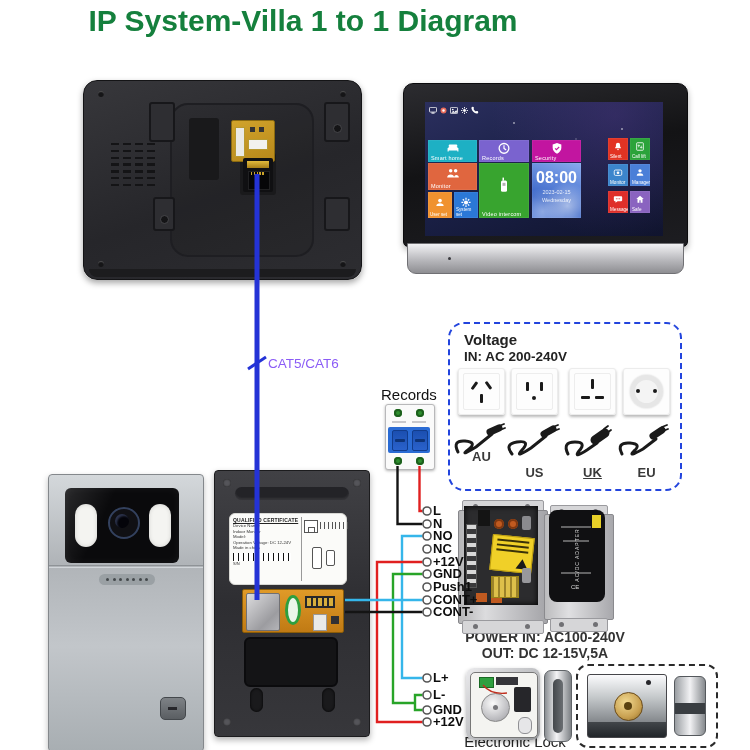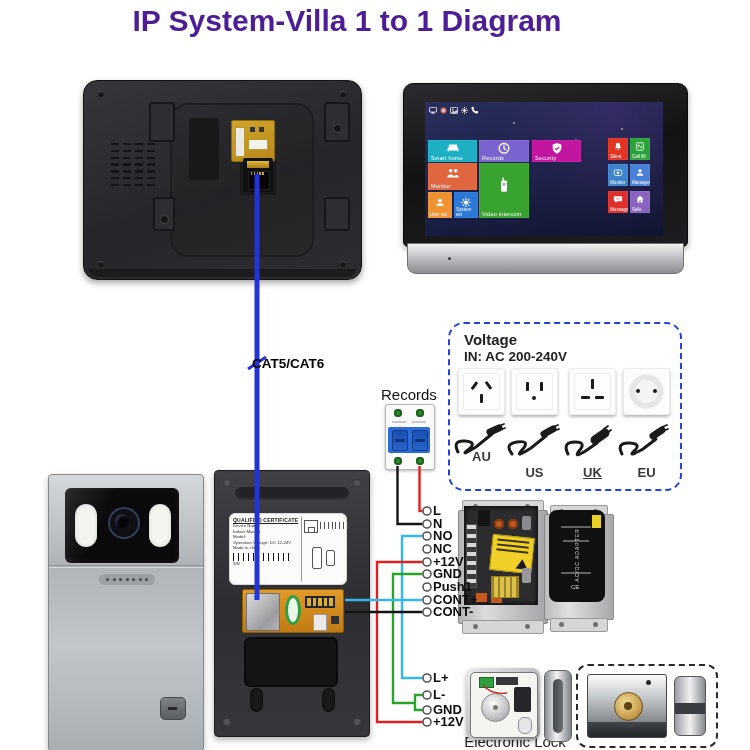--- a/index.html
+++ b/index.html
@@ -1,20 +1,20 @@
 <!DOCTYPE html>
 <html><head>
 <meta charset="utf-8">
 <style>
   html,body{margin:0;padding:0;background:#fff;}
   #canvas{position:relative;width:750px;height:750px;background:#fff;overflow:hidden;
           font-family:"Liberation Sans",sans-serif;color:#111;}
   .abs{position:absolute;}
   
-  .title{left:0;top:4px;width:606px;text-align:center;font-size:30px;font-weight:700;color:#4c1d95;letter-spacing:0px;padding-left:44px;}
+  .title{left:0;top:4px;width:606px;text-align:center;font-size:30px;font-weight:700;color:#15803d;letter-spacing:0px;}
   
   .mb{left:83px;top:80px;width:277px;height:198px;border-radius:14px;border:1px solid #141416;
       background:linear-gradient(160deg,#37373b,#26262a 55%,#2d2d31);box-shadow:0 3px 6px rgba(0,0,0,.35);}
   .mb-inner{left:86px;top:22px;width:140px;height:150px;border:2px solid #1e1e22;border-radius:18px;background:rgba(0,0,0,.07);}
   .hook{background:#2e2e32;border:2px solid #17171a;border-radius:3px;}
   .hole{width:7px;height:7px;border-radius:50%;background:#141416;border:1px solid #46464a;}
   .vents{left:27px;top:62px;width:50px;height:46px;display:flex;gap:4px;}
   .ventcol{width:8px;height:100%;background:repeating-linear-gradient(180deg,#141416 0 2.4px,transparent 2.4px 6.8px);}
   .mb-cut{left:105px;top:37px;width:30px;height:62px;background:#19191b;border-radius:3px;}
   .mb-recess{left:156px;top:72px;width:36px;height:42px;background:#1a1a1c;border-radius:3px;}
@@ -56,21 +56,21 @@
   
   .sw-label{left:381px;top:386px;font-size:15px;color:#111;}
   .sw{left:385px;top:404px;width:48px;height:64px;background:#fafafa;border:1px solid #b8b8ba;border-radius:3px;box-shadow:0 1px 3px rgba(0,0,0,.3);}
   .sw-dot{position:absolute;width:8px;height:8px;border-radius:50%;background:#2f8f2f;box-shadow:inset 0 0 0 2px #1d5f1d;}
   .sw-blue{position:absolute;left:2px;top:22px;width:42px;height:26px;background:#2a6bd4;border-radius:2px;}
   .sw-tog{position:absolute;width:14px;height:19px;background:linear-gradient(180deg,#1b4fb0,#2a62cc);border:1px solid #123c8c;border-radius:2px;}
   .sw-tog::after{content:"";position:absolute;left:2px;right:2px;top:8px;height:3px;background:#0e3478;border-radius:1px;}
   .sw-line{position:absolute;height:2px;background:#c8c8cc;}
   
   .tlab{position:absolute;left:433px;font-size:13px;font-weight:700;color:#0d0d0d;line-height:14px;}
-  .cat-label{left:252px;top:356px;font-size:13.5px;font-weight:700;color:#000000;}
+  .cat-label{left:268px;top:356px;font-size:13.5px;font-weight:400;color:#8b5cf6;}
   
   .dbf{left:48px;top:474px;width:154px;height:276px;border:1px solid #84888c;border-radius:4px;
        background:linear-gradient(180deg,#d4d8db,#b0b4b8 32%,#c2c6ca 62%,#a8aeb2);box-shadow:0 3px 6px rgba(0,0,0,.25);}
   .dbf-div{left:0px;top:90px;width:154px;height:3px;background:linear-gradient(180deg,#7e8286,#e2e6ea);}
   .dbf-cam{left:16px;top:13px;width:114px;height:75px;background:#0a0a0c;border-radius:6px;
            box-shadow:inset 0 0 10px rgba(255,255,255,.06);overflow:hidden;}
   .ir{position:absolute;width:22px;height:43px;border-radius:12px;background:#f4f4f1;box-shadow:inset 0 0 4px rgba(0,0,0,.15);}
   .lens{position:absolute;left:43px;top:19px;width:28px;height:28px;border-radius:50%;background:#101014;border:2px solid #33415e;}
   .lens::after{content:"";position:absolute;left:5px;top:5px;width:14px;height:14px;border-radius:50%;background:#04040a;box-shadow:inset 2px 2px 2px rgba(120,140,200,.35);}
   .spk{left:50px;top:99px;width:56px;height:11px;background:#9aa0a4;border-radius:6px;display:flex;align-items:center;justify-content:center;gap:3.5px;}
@@ -256,20 +256,25 @@
     </div>
     <div class="tile" style="left: 54px; top: 61px; width: 50px; height: 55px; background-color: rgb(56, 164, 47);">
       <svg width="18" height="18" viewBox="0 0 24 24">
           <rect x="8" y="6" width="8" height="15" rx="2" fill="#fff"></rect>
           <rect x="10" y="2" width="2" height="4" fill="#fff"></rect>
           <rect x="10" y="9" width="4" height="4" fill="rgba(0,0,0,.3)"></rect>
         </svg>
       <span class="tlabel">Video intercom</span>
     </div>
 
+    <div class="tile clocktile" style="left:107px;top:61px;width:49px;height:55px;">
+      <div class="clk-time">08:00</div>
+      <div class="clk-date">2023-02-15</div>
+      <div class="clk-day">Wednesday</div>
+    </div>
     <div class="tile" style="left: 3px; top: 90px; width: 24px; height: 26px; background-color: rgb(240, 146, 47);">
       <svg width="11" height="11" viewBox="0 0 24 24">
           <circle cx="12" cy="8" r="4" fill="#fff"></circle>
           <path fill="#fff" d="M4 20c0-4 3.6-6 8-6s8 2 8 6z"></path>
         </svg>
       <span class="tlabel-s">User set</span>
     </div>
     <div class="tile" style="left: 29px; top: 90px; width: 24px; height: 26px; background-color: rgb(43, 120, 215);">
       <svg width="11" height="11" viewBox="0 0 24 24">
           <path d="M12 2v4M12 18v4M2 12h4M18 12h4M5 5l2.8 2.8M19 5l-2.8 2.8M5 19l2.8-2.8M19 19l-2.8-2.8" stroke="#fff" stroke-width="2.6"></path>
@@ -496,20 +501,24 @@
       <div class="psu2-line" style="left:14px;top:30px;width:26px;"></div>
       <div class="psu2-line" style="left:12px;top:62px;width:30px;"></div>
       <div class="abs" style="left:22px;top:74px;font-size:6px;color:#ddd;">CE</div>
     </div>
     <div class="flange" style="left:6px;top:113px;width:56px;">
         <div class="fhole" style="left:8px;"></div>
         <div class="fhole" style="left:42px;"></div>
       </div>
   </div>
 
+  <div class="abs ptext">
+    <div>POWER  IN: AC100-240V</div>
+    <div>OUT: DC 12-15V,5A</div>
+  </div>
 
   <div class="abs lock-open z10">
     <div class="lock-open-in">
       <div class="greenblk"></div>
       <div class="pcbrow"></div>
       <div class="motor"></div>
       <div class="solen"></div>
       <div class="roller"></div>
       <svg class="abs" style="left:8px;top:10px;" width="30" height="14" viewBox="0 0 30 14">
           <path d="M4,2 q8,10 24,8" fill="none" stroke="#c03020" stroke-width="1.4"></path>

